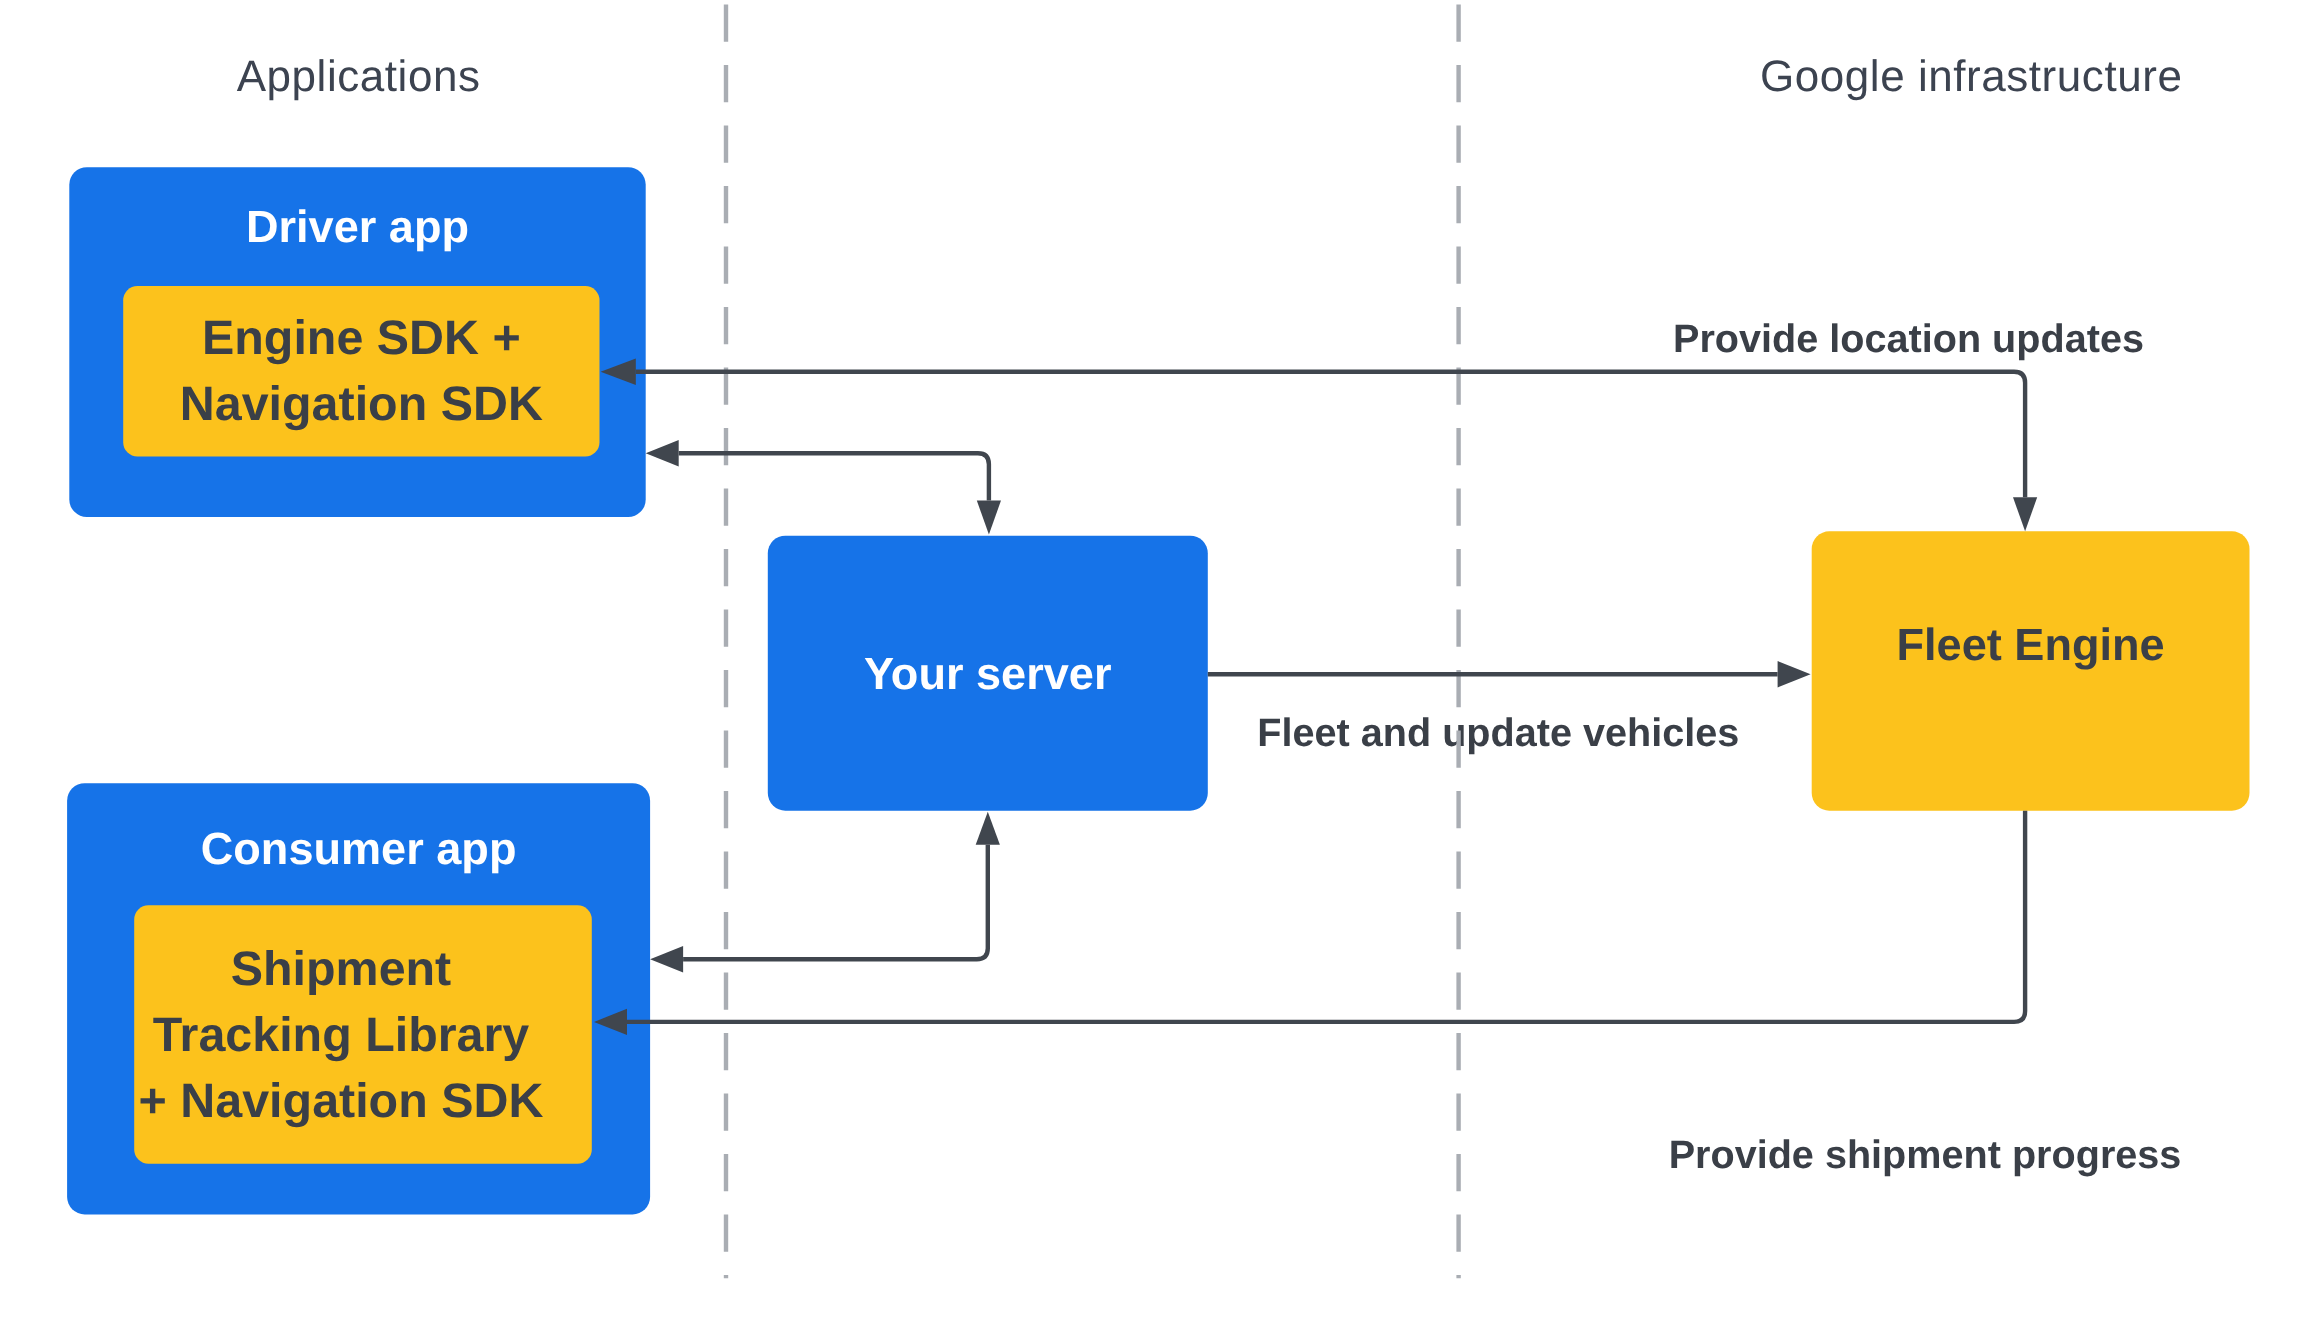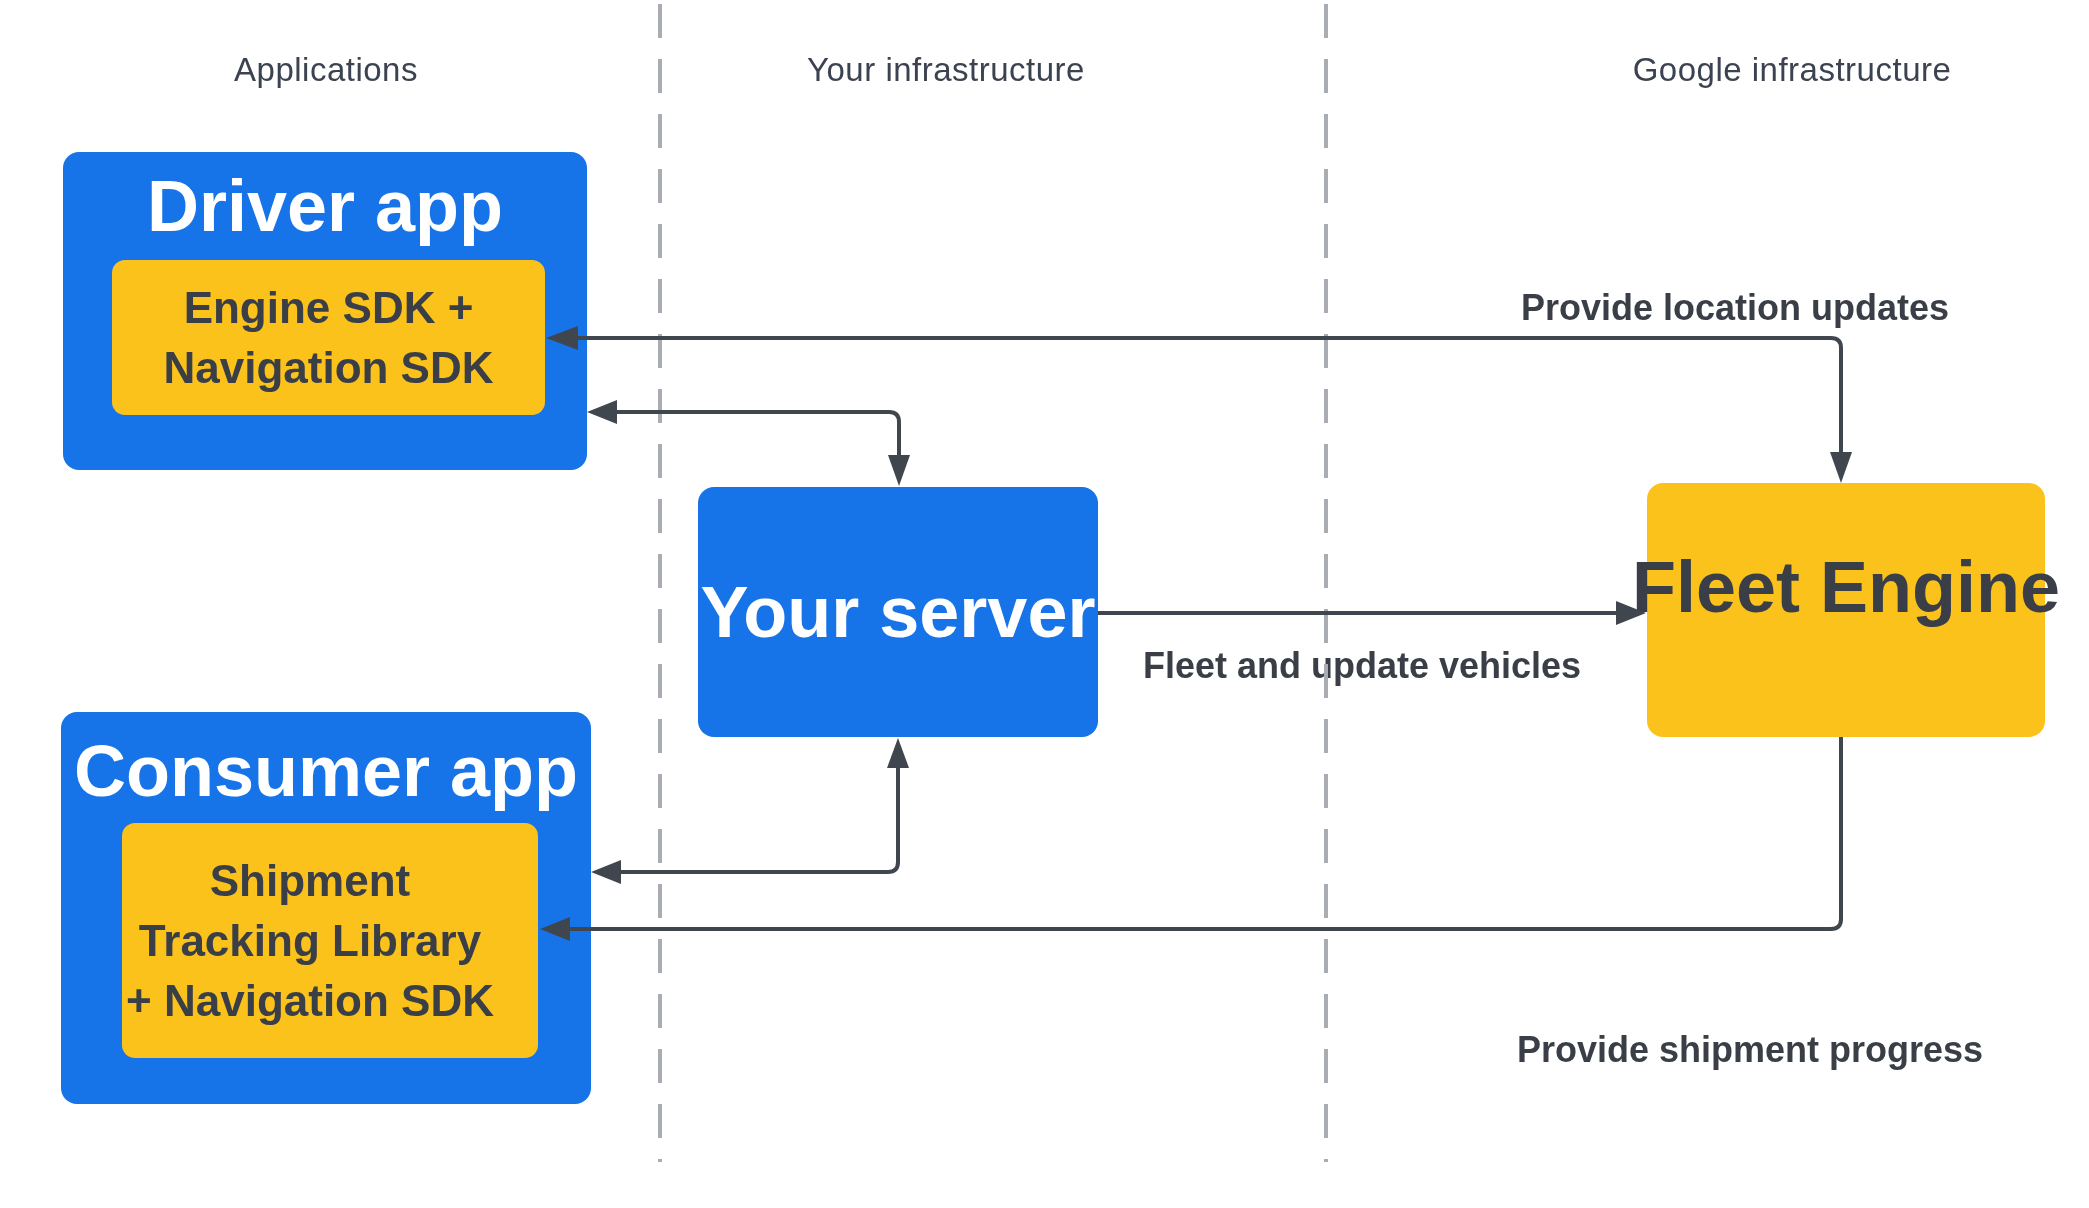--- a/index.html
+++ b/index.html
@@ -14,29 +14,29 @@
   body{font-family:"Liberation Sans","DejaVu Sans",sans-serif;}
   #canvas{
     position:relative;
     width:2089px;height:1208px;
     background:#ffffff;
     overflow:hidden;
   }
   .col-header{
     position:absolute;top:40px;height:60px;
     display:flex;align-items:center;justify-content:center;
-    font-size:33px;font-weight:400;color:var(--header-text);
+    font-size:40px;font-weight:400;color:var(--header-text);
     white-space:nowrap;letter-spacing:0.5px;
   }
   .node{position:absolute;border-radius:16px;}
   .node.blue{background:var(--node-blue);}
   .node.yellow{background:var(--node-yellow);border-radius:13px;}
   .node-title{
     position:absolute;display:flex;align-items:center;justify-content:center;
-    color:#ffffff;font-weight:bold;font-size:72px;white-space:nowrap;
+    color:#ffffff;font-weight:bold;font-size:41px;white-space:nowrap;
   }
   .node-title.dark{color:var(--dark-text);}
   .sdk-text{
     position:absolute;display:flex;flex-direction:column;
     align-items:center;justify-content:center;
     font-size:44px;font-weight:bold;color:var(--dark-text);
     line-height:60px;text-align:center;
   }
   .edge-label{
     position:absolute;
@@ -56,21 +56,20 @@
     stroke:var(--arrow);stroke-width:4;fill:none;
   }
   .arrow-head{fill:var(--arrow);stroke:none;}
 </style>
 </head>
 <body>
 
 <div id="canvas">
 
   <div class="col-header" style="left:76px;width:500px;">Applications</div>
-  <div class="col-header" style="left:696px;width:500px;">Your infrastructure</div>
   <div class="col-header" style="left:1532px;width:520px;">Google infrastructure</div>
 
   <div class="node blue" style="left:63px;top:152px;width:524px;height:318px;"></div>
   <div class="node-title" style="left:63px;top:152px;width:524px;height:108px;">Driver app</div>
   <div class="node yellow" style="left:112px;top:260px;width:433px;height:155px;"></div>
   <div class="sdk-text" style="left:112px;top:260px;width:433px;height:155px;">
     <span>Engine SDK +</span>
     <span>Navigation SDK</span>
   </div>
 

